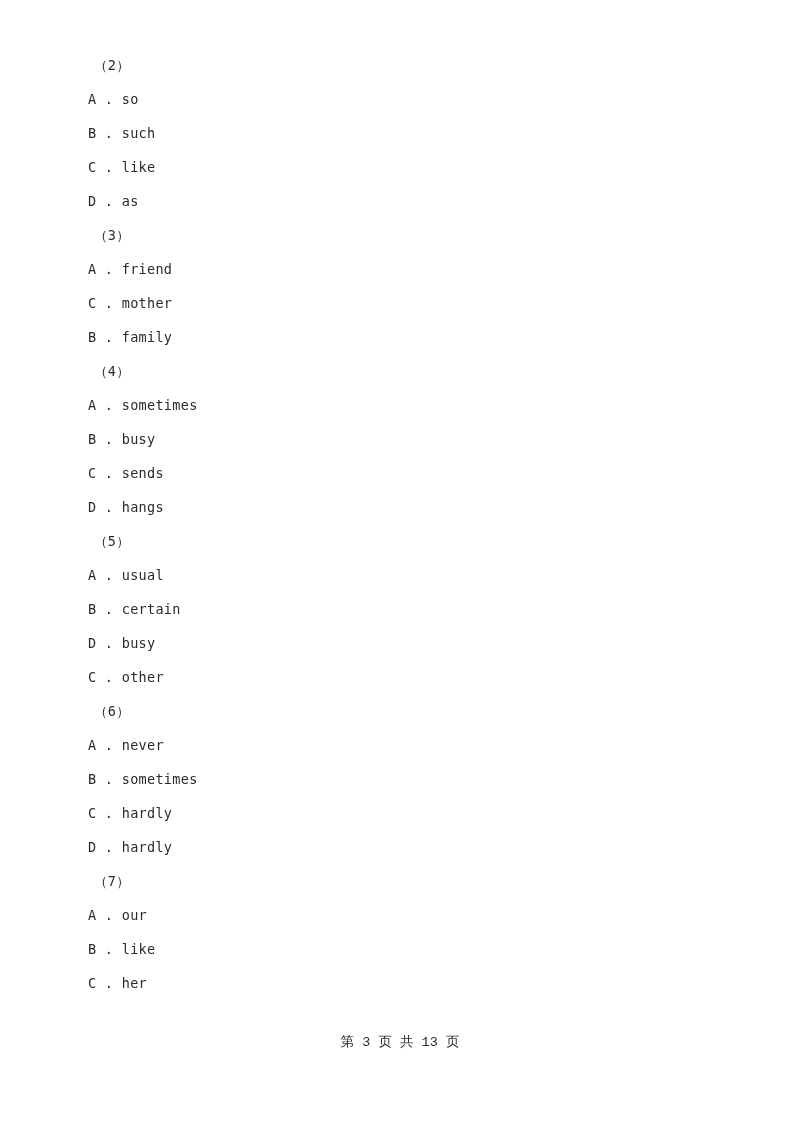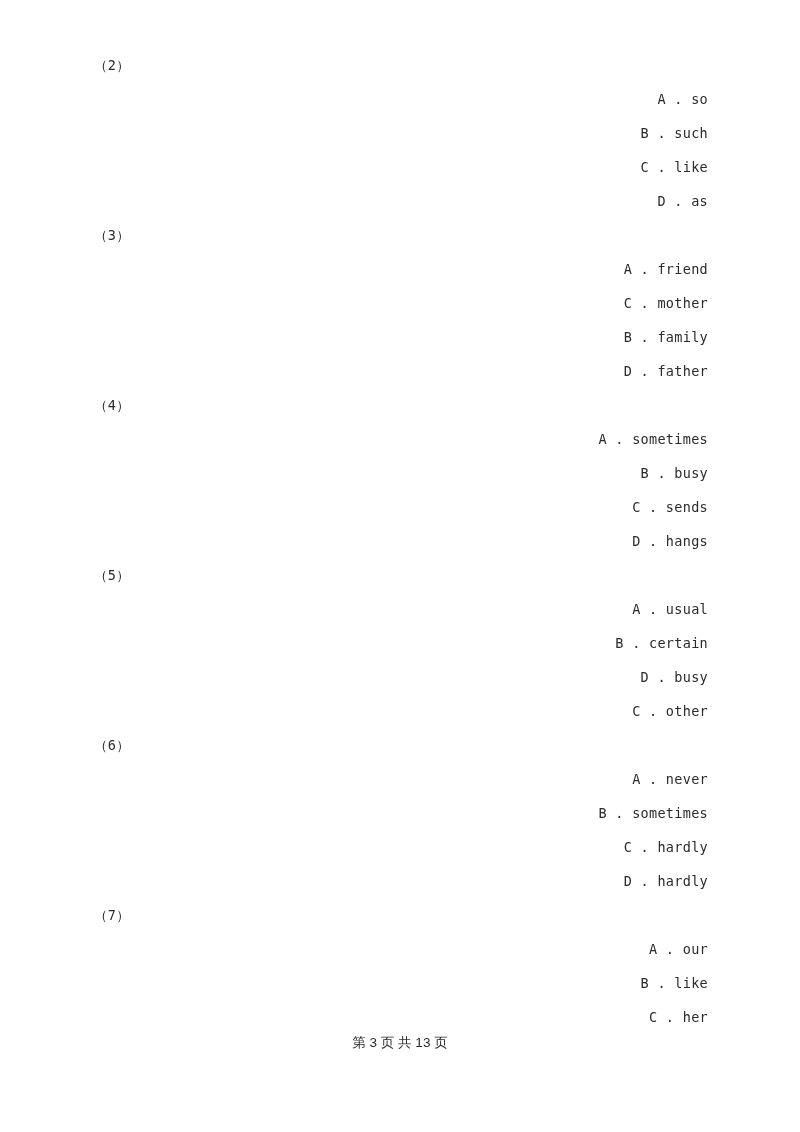--- a/index.html
+++ b/index.html
@@ -42,52 +42,50 @@
   }
 
   .q-number {
     padding-left: 6px;
     color: #2b2b2b;
   }
 
   .option {
     padding-left: 0px;
     color: #2b2b2b;
-    text-align: right;
   }
 
   .footer {
     position: absolute;
     left: 0;
     top: 1032px;
     width: 800px;
     text-align: center;
     font-size: 13.5px;
     line-height: 22px;
     color: #2b2b2b;
-    font-family: Liberation Sans, sans-serif;
+    font-family: Liberation Mono, monospace;
     white-space: pre;
   }
 </style>
 </head>
 <body>
 
 <div class="page">
 
   <div class="content">
       <div class="line q-number">（2）</div>
       <div class="line option">A . so</div>
       <div class="line option">B . such</div>
       <div class="line option">C . like</div>
       <div class="line option">D . as</div>
       <div class="line q-number">（3）</div>
       <div class="line option">A . friend</div>
       <div class="line option">C . mother</div>
       <div class="line option">B . family</div>
-      <div class="line option">D . father</div>
       <div class="line q-number">（4）</div>
       <div class="line option">A . sometimes</div>
       <div class="line option">B . busy</div>
       <div class="line option">C . sends</div>
       <div class="line option">D . hangs</div>
       <div class="line q-number">（5）</div>
       <div class="line option">A . usual</div>
       <div class="line option">B . certain</div>
       <div class="line option">D . busy</div>
       <div class="line option">C . other</div>

